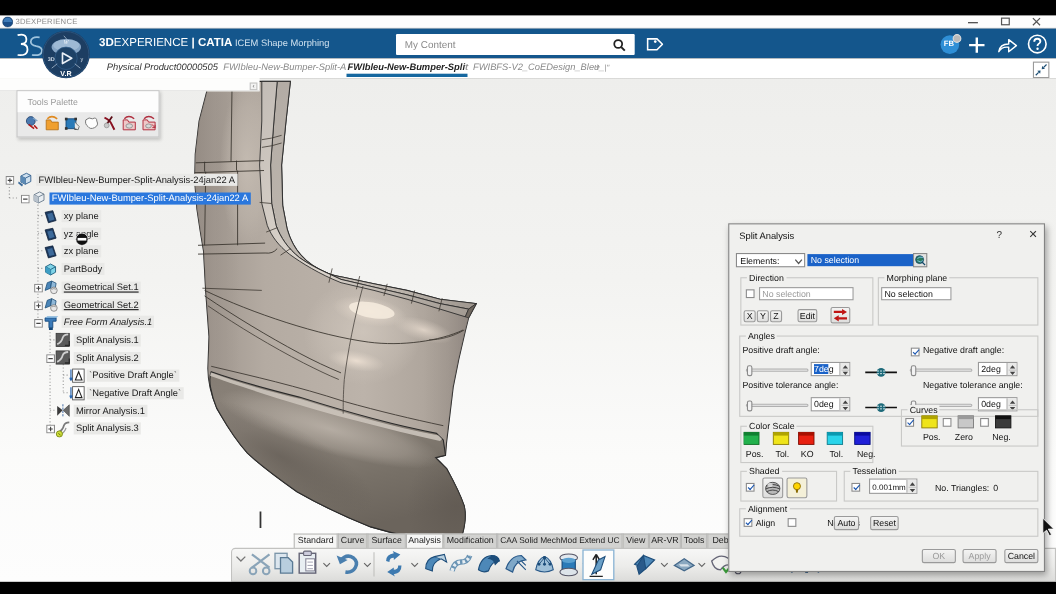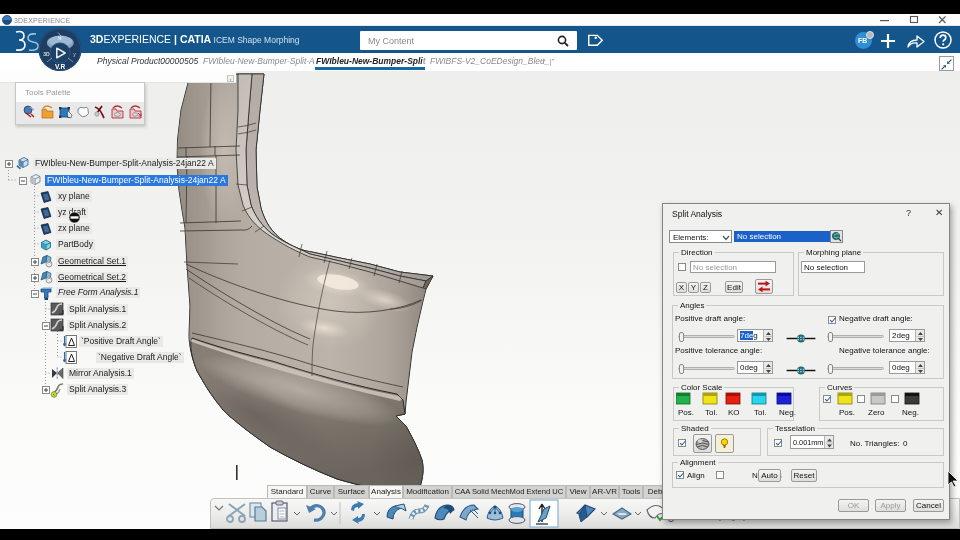--- a/index.html
+++ b/index.html
@@ -354,21 +354,21 @@
 
       <svg class="abs" style="left:39px;top:119px" width="14" height="14" viewBox="0 0 14 14">
         <path d="M2 3 L9 1.5 L12 10.5 L5 12.5 Z" fill="#1d3a5f" stroke="#0d1f38" stroke-width="0.7"></path>
         <path d="M4 4.5 L8.5 3.5 L10.5 9.5 L6 10.8 Z" fill="#3d6a9a"></path>
       </svg>
       <span class="trow tlabel" style="left:56px;top:119.5px;">xy plane</span>
       <svg class="abs" style="left:39px;top:135px" width="14" height="14" viewBox="0 0 14 14">
         <path d="M2 3 L9 1.5 L12 10.5 L5 12.5 Z" fill="#1d3a5f" stroke="#0d1f38" stroke-width="0.7"></path>
         <path d="M4 4.5 L8.5 3.5 L10.5 9.5 L6 10.8 Z" fill="#3d6a9a"></path>
       </svg>
-      <span class="trow tlabel" style="left:56px;top:135.5px;">yz draft</span>
+      <span class="trow tlabel" style="left:56px;top:135.5px;">yz angle</span>
       <svg class="abs" style="left:39px;top:151px" width="14" height="14" viewBox="0 0 14 14">
         <path d="M2 3 L9 1.5 L12 10.5 L5 12.5 Z" fill="#1d3a5f" stroke="#0d1f38" stroke-width="0.7"></path>
         <path d="M4 4.5 L8.5 3.5 L10.5 9.5 L6 10.8 Z" fill="#3d6a9a"></path>
       </svg>
       <span class="trow tlabel" style="left:56px;top:151.5px;">zx plane</span>
 
       <svg class="abs" style="left:39px;top:167px" width="14" height="14" viewBox="0 0 14 14">
         <path d="M2.5 4.5 L7 2 L11.5 4.5 L11.5 9.5 L7 12 L2.5 9.5 Z" fill="#7fd4e8" stroke="#1a5a7a" stroke-width="0.8"></path>
         <path d="M2.5 4.5 L7 7 L11.5 4.5 M7 7 L7 12" fill="none" stroke="#1a5a7a" stroke-width="0.8"></path>
         <path d="M2.5 4.5 L7 7 L7 12 L2.5 9.5 Z" fill="#3d9ec4"></path>
@@ -431,21 +431,21 @@
         <rect x="3" y="1.5" width="10.5" height="12" fill="#fff" stroke="#555" stroke-width="0.8"></rect>
         <path d="M5.5 11.5 L8.5 4 L11.5 11.5 Z" fill="none" stroke="#222" stroke-width="1"></path>
         <path d="M1.5 2 L1.5 12 M1.5 12 L0.3 9.5 M1.5 12 L2.7 9.5" stroke="#2a66b0" stroke-width="1.1" fill="none"></path>
       </svg>
       <span class="trow tlabel" style="left:79px;top:264.5px;">`Positive Draft Angle`</span>
       <svg class="abs" style="left:63px;top:279px" width="15" height="15" viewBox="0 0 15 15">
         <rect x="3" y="1.5" width="10.5" height="12" fill="#fff" stroke="#555" stroke-width="0.8"></rect>
         <path d="M5.5 11.5 L8.5 4 L11.5 11.5 Z" fill="none" stroke="#222" stroke-width="1"></path>
         <path d="M1.5 2 L1.5 12 M1.5 12 L0.3 9.5 M1.5 12 L2.7 9.5" stroke="#2a66b0" stroke-width="1.1" fill="none"></path>
       </svg>
-      <span class="trow tlabel" style="left:96px;top:280.5px;">`Negative Draft Angle`</span>
+      <span class="trow tlabel" style="left:79px;top:280.5px;">`Negative Draft Angle`</span>
 
       <svg class="abs" style="left:50px;top:295px" width="15" height="15" viewBox="0 0 15 15">
         <path d="M2 3 L7 7 L2 12 Z" fill="#3a3a3a"></path>
         <path d="M13 2 L7.5 7 L13 12.5 Z" fill="#6a6a6a" stroke="#333" stroke-width="0.5"></path>
         <path d="M7.2 1.5 L7.2 13" stroke="#2a5a9a" stroke-width="0.8" stroke-dasharray="2,1"></path>
       </svg>
       <span class="trow tlabel" style="left:67px;top:296.5px;">Mirror Analysis.1</span>
 
       <svg class="abs" style="left:42px;top:314.5px" width="8" height="8" viewBox="0 0 8 8">
           <rect x="0.5" y="0.5" width="7" height="7" fill="#fff" stroke="#888"></rect>
@@ -715,21 +715,21 @@
           <rect x="101" y="1" width="14" height="3" fill="#0a0aa0"></rect>
         </g>
       </svg>
       <span class="abs" style="left:4px;top:20px;">Pos.</span>
       <span class="abs" style="left:31px;top:20px;">Tol.</span>
       <span class="abs" style="left:54px;top:20px;">KO</span>
       <span class="abs" style="left:80px;top:20px;">Tol.</span>
       <span class="abs" style="left:105px;top:20px;">Neg.</span>
     </div>
 
-    <div class="grp" style="left:156px;top:183px;width:125px;height:34px;">
+    <div class="grp" style="left:156px;top:168px;width:125px;height:34px;">
       <span class="glab">Curves</span>
       <div class="cb chk" style="left:3px;top:7px;"></div>
       <svg class="abs" style="left:17px;top:4px" width="100" height="13" viewBox="0 0 100 13">
         <rect x="1" y="1" width="14" height="11" fill="#efe41a" stroke="#8a7a00" stroke-width="0.8"></rect>
         <rect x="1" y="1" width="14" height="3" fill="#b0a400"></rect>
         <rect x="34" y="1" width="14" height="11" fill="#c8c8c8" stroke="#777" stroke-width="0.8"></rect>
         <rect x="34" y="1" width="14" height="3" fill="#9a9a9a"></rect>
         <rect x="68" y="1" width="14" height="11" fill="#3a3a3a" stroke="#111" stroke-width="0.8"></rect>
         <rect x="68" y="1" width="14" height="3" fill="#111"></rect>
       </svg>

